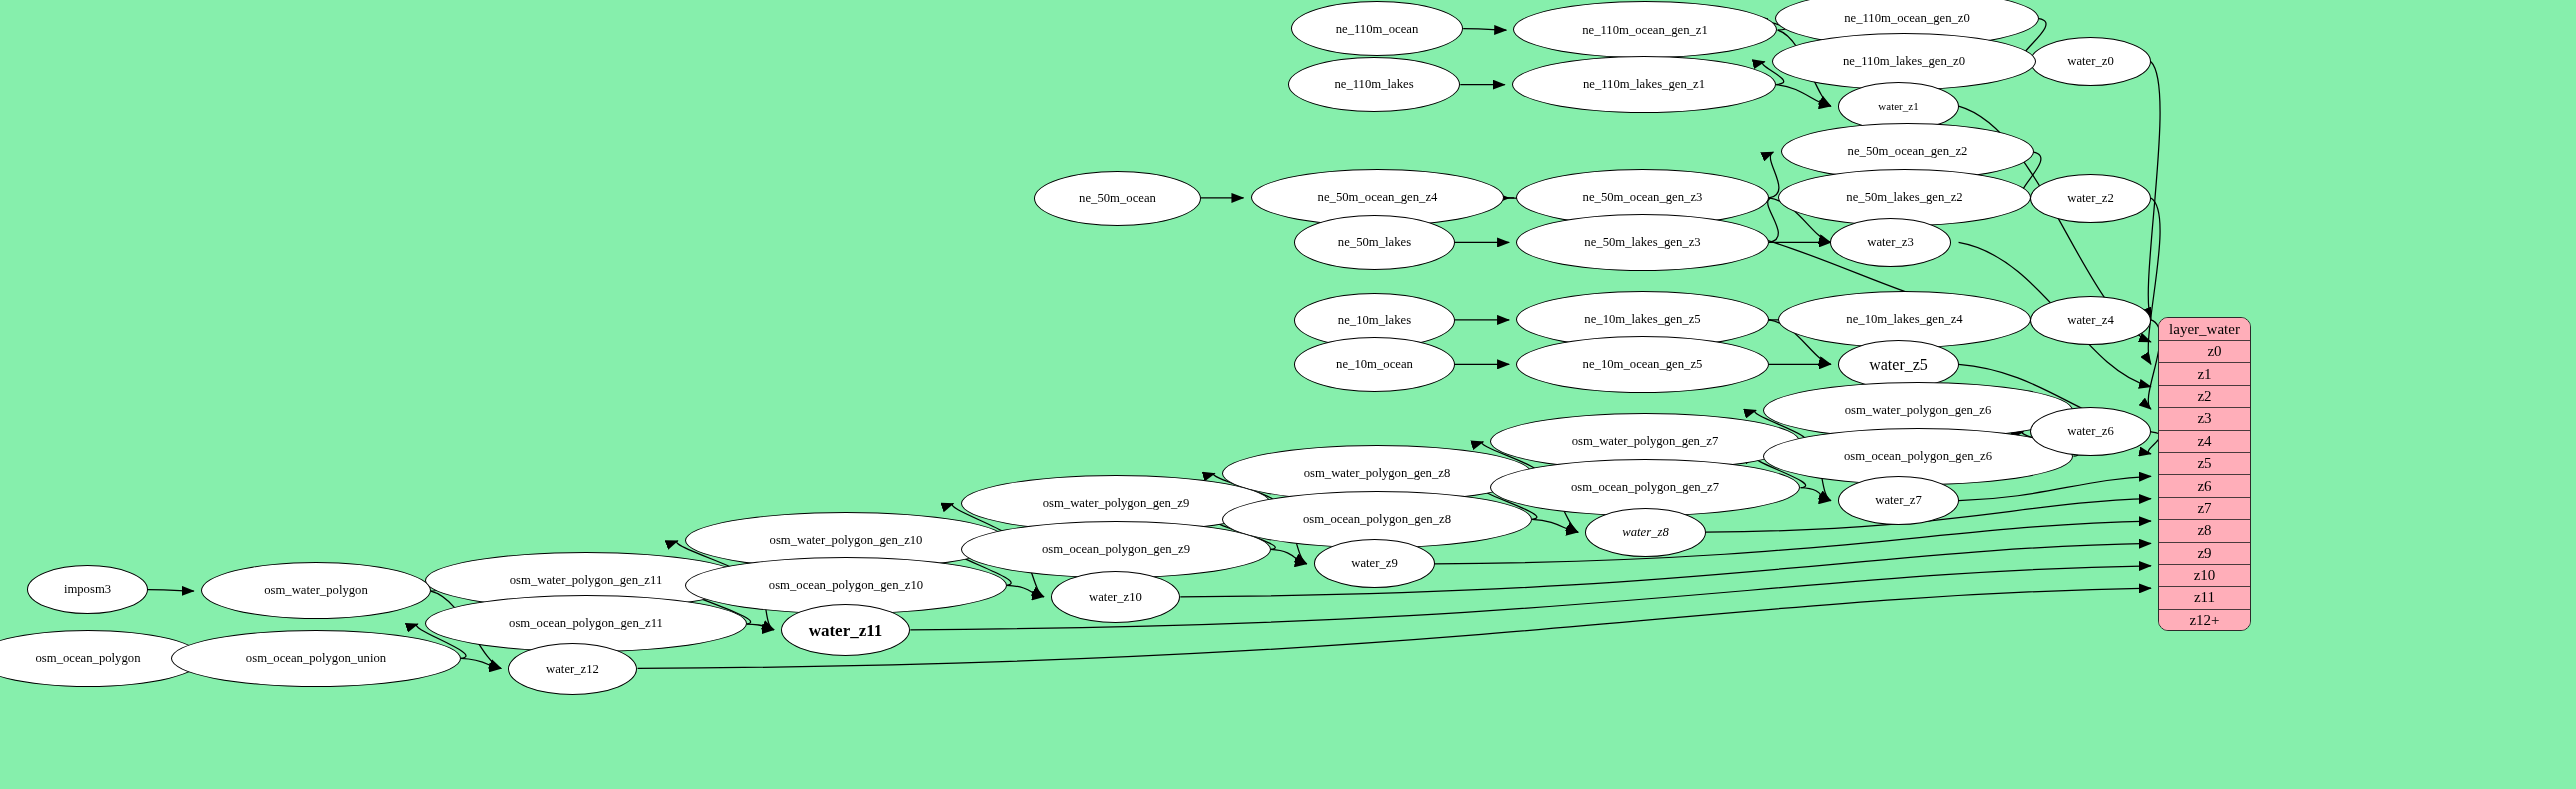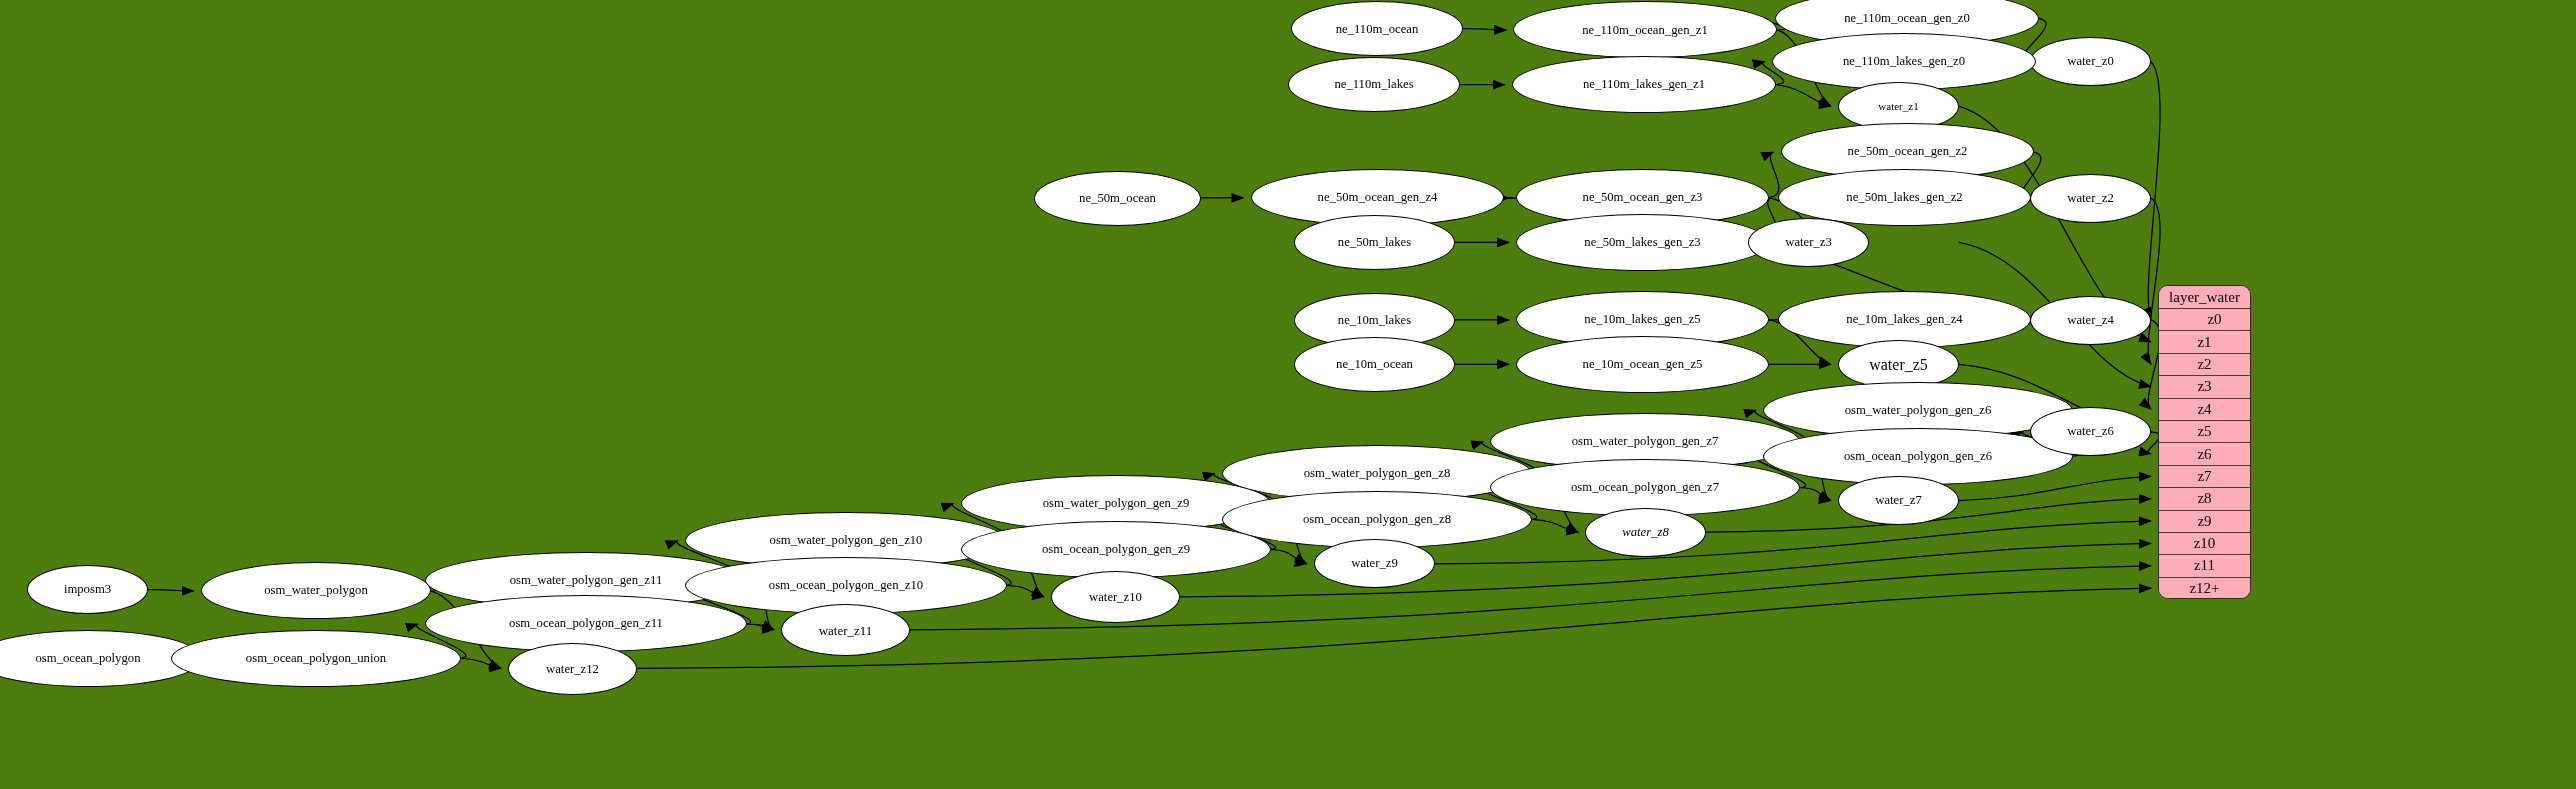--- a/index.html
+++ b/index.html
@@ -1,25 +1,25 @@
 <!DOCTYPE html>
 <html style="font-size:11.5px"><head>
 <meta charset="utf-8">
 <style>
   html,body{margin:0;padding:0;background:#ffffff;}
-  #canvas{position:relative;width:2576px;height:789px;background:#4d7c0f;
+  #canvas{position:relative;width:2576px;height:789px;background:#86efac;
           font-family:"Liberation Serif","DejaVu Serif",serif;overflow:hidden;}
   #edges{position:absolute;left:0;top:0;width:2576px;height:789px;pointer-events:none;}
   .node{position:absolute;display:flex;align-items:center;justify-content:center;
         border:1.1px solid #000;border-radius:50%;background:#fff;
         box-sizing:border-box;white-space:nowrap;color:#000;}
   .node span{line-height:1;}
   
   .rec{position:absolute;background:#FFAEB9;border:1.1px solid #2b2b2b;
-       border-radius:10px;box-sizing:border-box;overflow:hidden;}
+       border-radius:10px;box-sizing:border-box;overflow:hidden;margin-top:32px;}
   .rec-row{display:flex;align-items:center;justify-content:center;
            color:#000;border-bottom:1.1px solid #4a3a3c;box-sizing:border-box;
            background:#FFAEB9;}
   .rec-row:last-child{border-bottom:none;}
   .rec-head{font-size:15px;}
   .rec-cell{font-size:15px;}
 </style>
 </head>
 <body>
 
@@ -141,21 +141,21 @@
       </div>
       <div class="node" style="left: 2030px; top: 174px; width: 121px; height: 49px; font-size: 12.7px;">
         <span>water_z2</span>
       </div>
       <div class="node" style="left: 1294px; top: 215px; width: 161px; height: 55px; font-size: 12.7px;">
         <span>ne_50m_lakes</span>
       </div>
       <div class="node" style="left: 1516px; top: 214px; width: 253px; height: 57px; font-size: 12.7px;">
         <span>ne_50m_lakes_gen_z3</span>
       </div>
-      <div class="node" style="left: 1748px; top: 218px; width: 121px; height: 49px; font-size: 12.7px;">
+      <div class="node" style="left: 1830px; top: 218px; width: 121px; height: 49px; font-size: 12.7px;">
         <span>water_z3</span>
       </div>
       <div class="node" style="left: 1294px; top: 293px; width: 161px; height: 55px; font-size: 12.7px;">
         <span>ne_10m_lakes</span>
       </div>
       <div class="node" style="left: 1516px; top: 291px; width: 253px; height: 57px; font-size: 12.7px;">
         <span>ne_10m_lakes_gen_z5</span>
       </div>
       <div class="node" style="left: 1778px; top: 291px; width: 253px; height: 57px; font-size: 12.7px;">
         <span>ne_10m_lakes_gen_z4</span>
@@ -222,21 +222,21 @@
       </div>
       <div class="node" style="left: 27px; top: 565px; width: 121px; height: 49px; font-size: 12.7px;">
         <span>imposm3</span>
       </div>
       <div class="node" style="left: 1051px; top: 571px; width: 129px; height: 52px; font-size: 12.7px;">
         <span>water_z10</span>
       </div>
       <div class="node" style="left: 425px; top: 595px; width: 322px; height: 57px; font-size: 12.7px;">
         <span>osm_ocean_polygon_gen_z11</span>
       </div>
-      <div class="node" style="left: 781px; top: 604px; width: 129px; height: 52px; font-size: 13px;">
+      <div class="node" style="left: 781px; top: 604px; width: 129px; height: 52px; font-size: 17px; font-weight: bold;">
         <span>water_z11</span>
       </div>
       <div class="node" style="left: -27px; top: 630px; width: 230px; height: 57px; font-size: 12.7px;">
         <span>osm_ocean_polygon</span>
       </div>
       <div class="node" style="left: 171px; top: 630px; width: 290px; height: 57px; font-size: 12.7px;">
         <span>osm_ocean_polygon_union</span>
       </div>
       <div class="node" style="left: 508px; top: 643px; width: 129px; height: 52px; font-size: 12.7px;">
         <span>water_z12</span>

